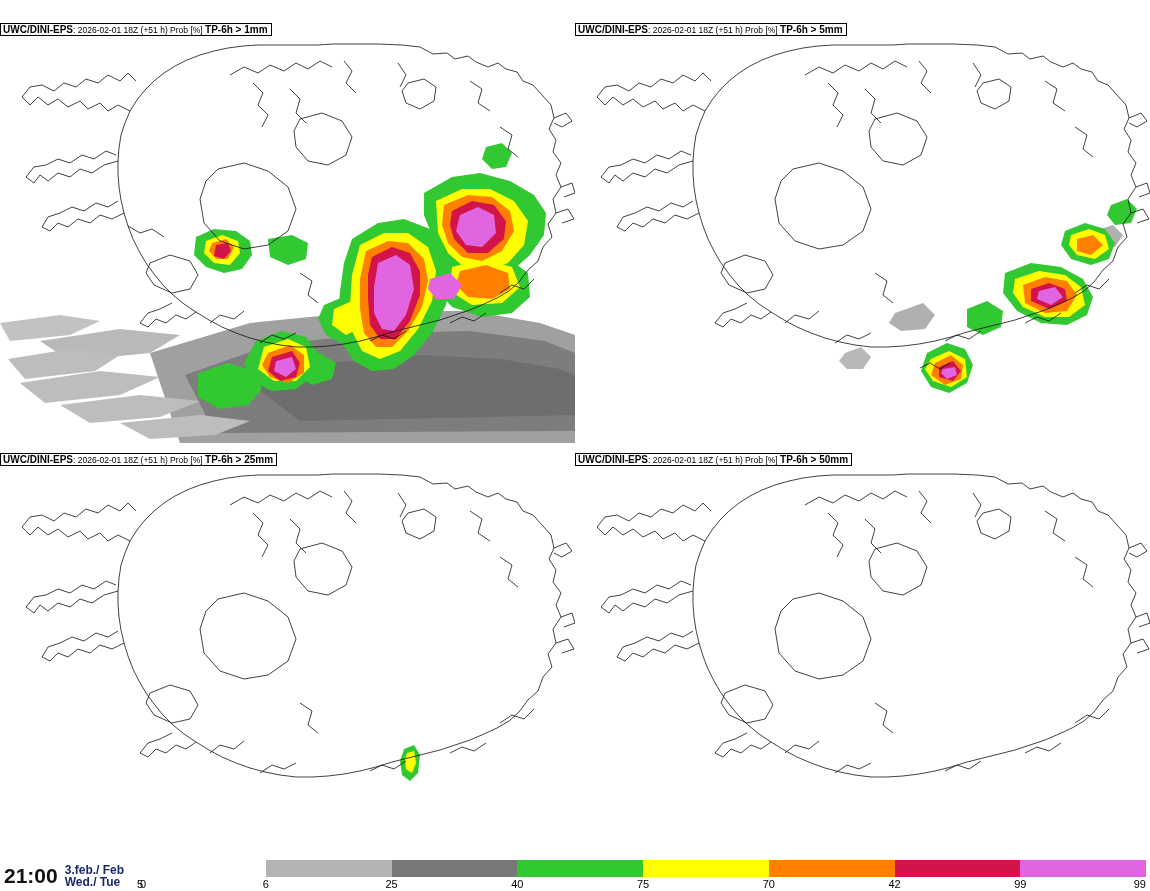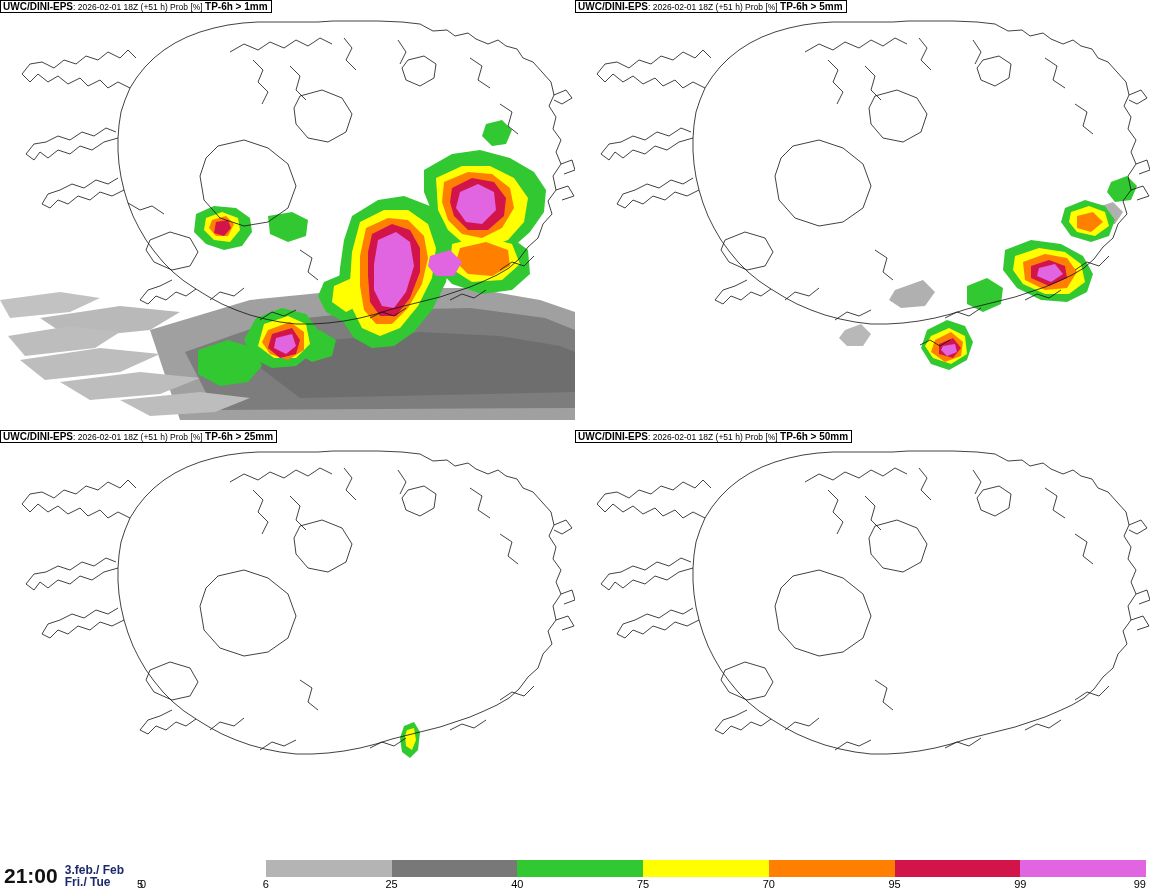--- a/index.html
+++ b/index.html
@@ -19,20 +19,21 @@
     left: 0; top: 0;
     width: 1150px;
     height: 860px;
   }
   .panel {
     position: absolute;
     width: 575px;
     height: 430px;
     overflow: hidden;
     background: #ffffff;
+    margin-top: 23px;
   }
   .panel.p0 { left: 0px;   top: 0px; }
   .panel.p1 { left: 575px; top: 0px; }
   .panel.p2 { left: 0px;   top: 430px; }
   .panel.p3 { left: 575px; top: 430px; }
 
   .panel-title {
     position: absolute;
     left: 0px;
     top: 0px;
@@ -409,21 +410,21 @@
       <span class="model">UWC/DINI-EPS</span><span class="run">: 2026-02-01 18Z (+51 h) Prob [%] </span><span class="param">TP-6h &gt; 50mm</span>
     </div>
   </div>
 </div>
 
 <div class="footer">
   <div class="timebox">
     <div class="time-clock">21:00</div>
     <div class="time-date">
       <div>3.feb./ Feb</div>
-      <div>Fri./ Tue</div>
+      <div>Wed./ Tue</div>
     </div>
   </div>
   <div class="colorbar-wrap">
     <div class="colorbar" id="colorbar">
         <div class="seg" style="width: 125.75px; background: rgb(255, 255, 255);"></div>
         <div class="seg" style="width: 125.75px; background: rgb(180, 180, 180);"></div>
         <div class="seg" style="width: 125.75px; background: rgb(120, 120, 120);"></div>
         <div class="seg" style="width: 125.75px; background: rgb(50, 200, 50);"></div>
         <div class="seg" style="width: 125.75px; background: rgb(255, 255, 0);"></div>
         <div class="seg" style="width: 125.75px; background: rgb(255, 128, 0);"></div>
@@ -431,18 +432,18 @@
         <div class="seg" style="width: 125.75px; background: rgb(225, 100, 225);"></div>
       </div>
     <div class="cb-zero">0</div>
     <div class="cb-ticks" id="cbticks">
         <div class="cb-tick" style="left: 0px;">5</div>
         <div class="cb-tick" style="left: 125.75px;">6</div>
         <div class="cb-tick" style="left: 251.5px;">25</div>
         <div class="cb-tick" style="left: 377.25px;">40</div>
         <div class="cb-tick" style="left: 503px;">75</div>
         <div class="cb-tick" style="left: 628.75px;">70</div>
-        <div class="cb-tick" style="left: 754.5px;">95</div>
+        <div class="cb-tick" style="left: 754.5px;">42</div>
         <div class="cb-tick" style="left: 880.25px;">99</div>
         <div class="cb-tick" style="left: 1006px; transform: translateX(-100%);">99</div>
       </div>
   </div>
 </div>
 
 </body></html>

